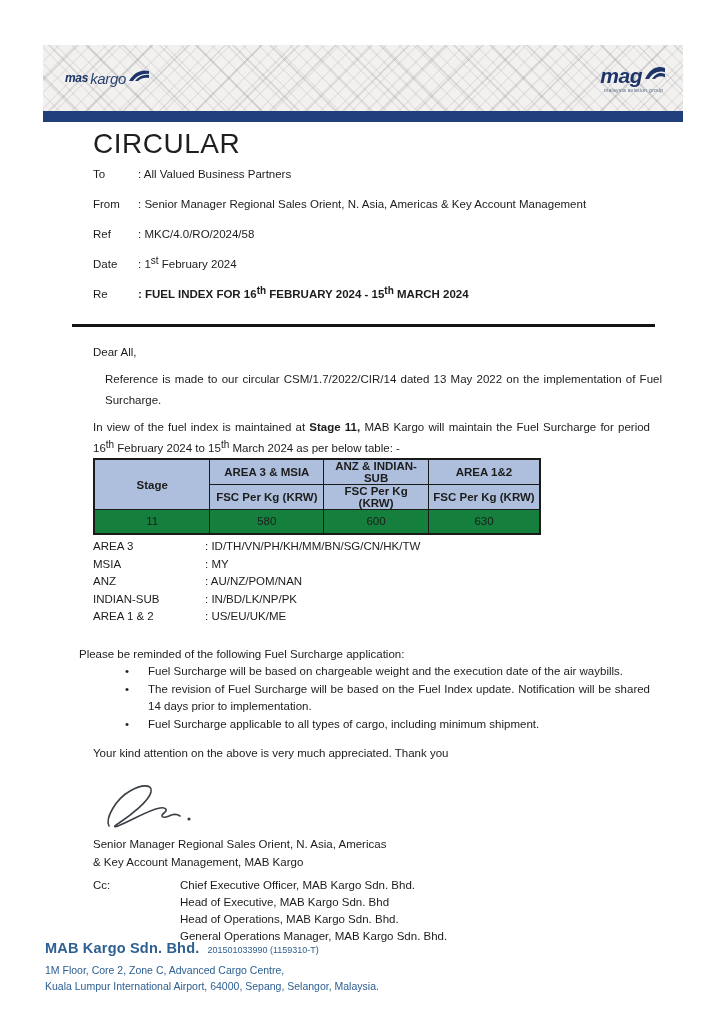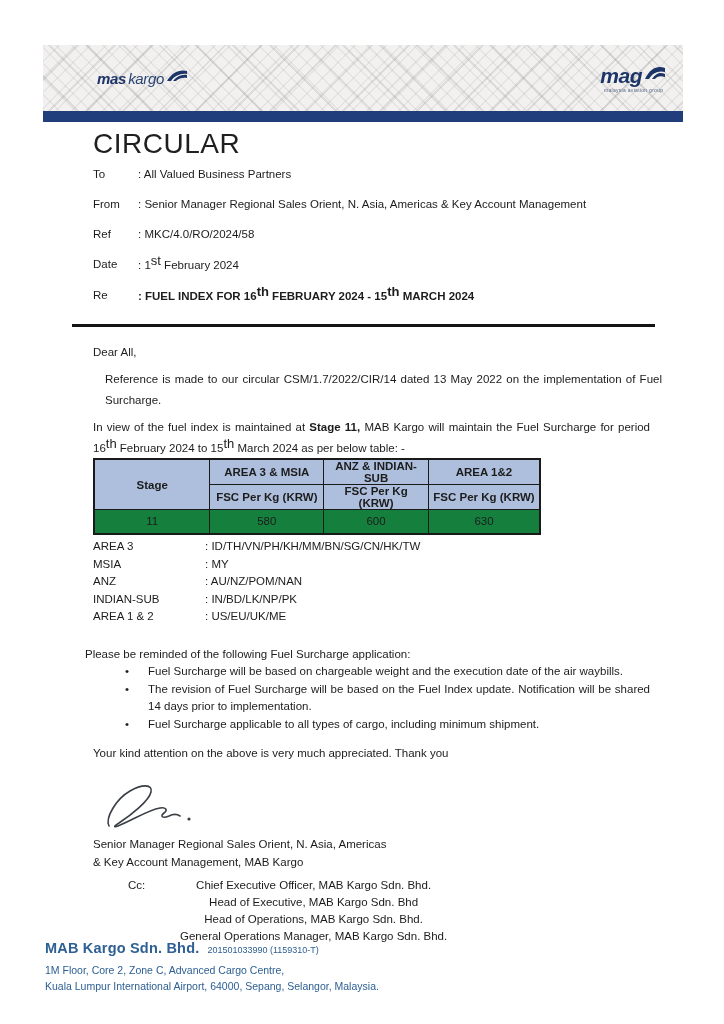--- a/index.html
+++ b/index.html
@@ -16,35 +16,35 @@
       repeating-linear-gradient(45deg,  rgba(110,110,118,.10) 0 1.5px, transparent 1.5px 11px),
       repeating-linear-gradient(135deg, rgba(110,110,118,.10) 0 1.5px, transparent 1.5px 11px),
       repeating-linear-gradient(45deg,  transparent 0 24px, rgba(110,110,118,.16) 24px 26px),
       repeating-linear-gradient(135deg, transparent 0 24px, rgba(110,110,118,.16) 24px 26px);
     display:flex; align-items:center; justify-content:space-between;
     padding:0 16px 0 22px;
   }
   .navy-bar { position:absolute; left:43px; top:111px; width:640px; height:11px; background:#203d7c; }
 
   .logo-mas { display:flex; align-items:center; gap:2px; }
-  .logo-mas .mas   { font-style:italic; font-weight:bold; font-size:15px; color:#1c3467; letter-spacing:-0.3px;margin-left:32px; }
+  .logo-mas .mas   { font-style:italic; font-weight:bold; font-size:12px; color:#1c3467; letter-spacing:-0.3px; }
   .logo-mas .kargo { font-style:italic; font-weight:400;  font-size:15px; color:#2a4474; letter-spacing:-0.3px; }
 
   .logo-mag { display:flex; flex-direction:column; align-items:center; line-height:1; }
   .logo-mag .mag-row { display:flex; align-items:center; gap:1px; }
   .logo-mag .mag-text { font-style:italic; font-weight:bold; font-size:21px; color:#1c3467; letter-spacing:-0.5px; }
   .logo-mag .mag-sub  { font-size:5px; color:#5a6b85; margin-top:1px; letter-spacing:0.3px; }
 
   
   .doc-title { position:absolute; left:93px; top:128px; font-size:28px; font-weight:400; color:#1f1f1f; letter-spacing:0.5px; }
   .meta { position:absolute; left:93px; top:166px; width:560px; font-size:11.5px; }
   .meta-row { display:flex; line-height:17px; margin-bottom:13px; }
   .meta-row .lbl { width:45px; flex:none; }
   .bold { font-weight:bold; }
-  .sup { font-size:13px; position:relative; top:-4px; }
+  .sup { font-size:10px; position:relative; top:-4px; }
 
   .rule { position:absolute; left:72px; top:324px; width:583px; height:2.5px; background:#141414; }
 
   
   .body-text { font-size:11.5px; }
   .salutation { position:absolute; left:93px; top:344px; line-height:17px; }
   .para { position:absolute; left:93px; width:557px; line-height:20.5px; text-align:justify; }
   .p1 { top:369px;margin-left:12px; }
   .p2 { top:417px; }
 
@@ -56,33 +56,33 @@
   .fsc-table .data td { height:24px; background:#15803d; }
   .fsc-table .c0 { width:26%; } .fsc-table .c1 { width:25.5%; } .fsc-table .c2 { width:23.5%; } .fsc-table .c3 { width:25%; }
 
   
   .reference { position:absolute; left:93px; top:538px; font-size:11.5px; }
   .ref-head { font-weight:bold; line-height:18px; margin-bottom:3px; }
   .ref-row { display:flex; line-height:17.5px; }
   .ref-row .term { width:112px; flex:none; }
 
   
-  .reminder-intro { position:absolute; left:85px; top:646px; line-height:17px; }
+  .reminder-intro { position:absolute; left:79px; top:646px; line-height:17px; }
   .bullets { position:absolute; left:93px; top:663px; width:557px; list-style:none; }
   .bullets li { display:flex; padding-left:32px; line-height:17.5px; }
   .bullets .dot { width:23px; flex:none; }
   .bullets .txt { flex:1; text-align:justify; }
   .closing { position:absolute; left:93px; top:745px; line-height:17px; }
 
   
   .sig-img { position:absolute; left:103px; top:782px; }
   .sig-block { position:absolute; left:93px; top:836px; font-size:11.5px; line-height:17.5px; }
 
   
-  .cc { position:absolute; left:93px; top:877px; font-size:11.5px; display:flex;text-align:center; }
+  .cc { position:absolute; left:93px; top:877px; font-size:11.5px; display:flex; }
   .cc .cc-lbl { width:87px; flex:none; line-height:17px; }
   .cc .cc-list { line-height:17px; }
 
   
   .footer { position:absolute; left:45px; top:940px; color:#2e6093; }
   .footer .co-row { display:flex; align-items:baseline; gap:8px; }
   .footer .co { font-size:14.5px; font-weight:bold; letter-spacing:0.2px; }
   .footer .reg { font-size:9px; }
   .footer .addr { font-size:10.5px; line-height:15.5px; margin-top:7px; }
 </style>

